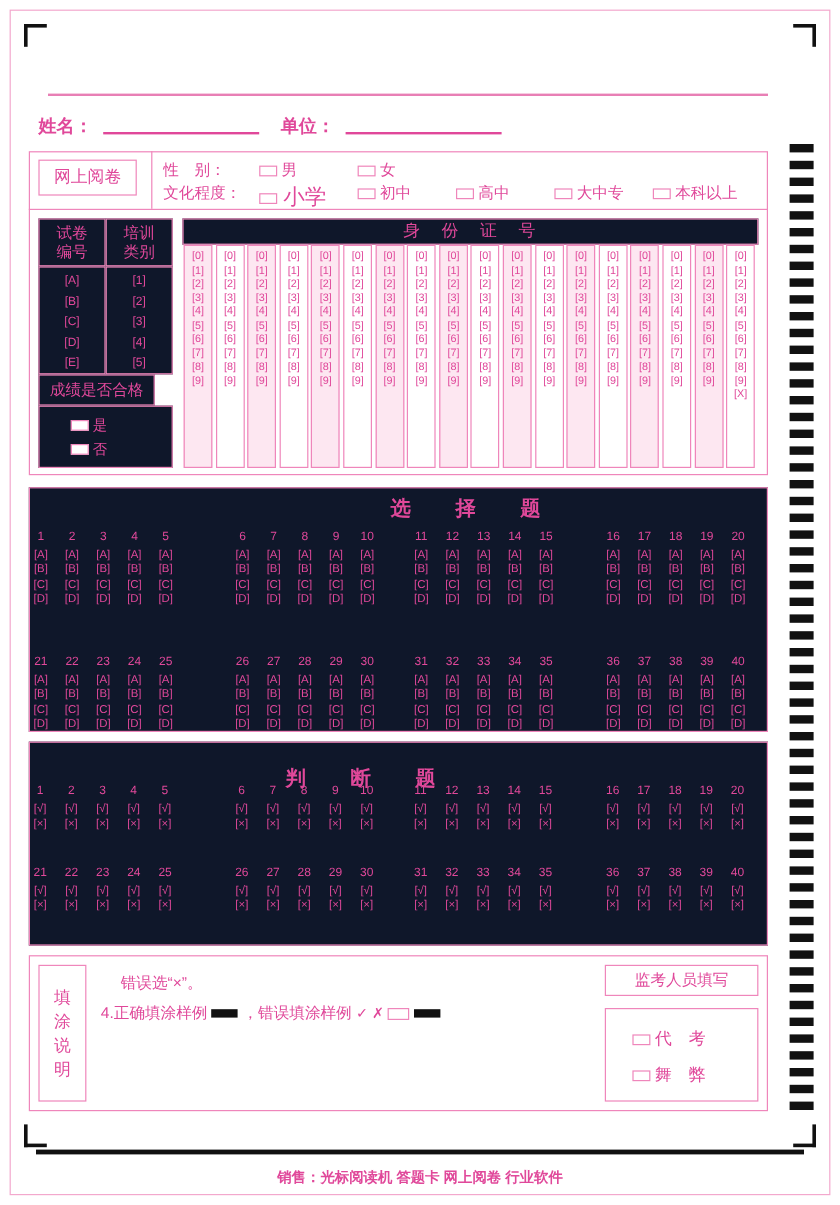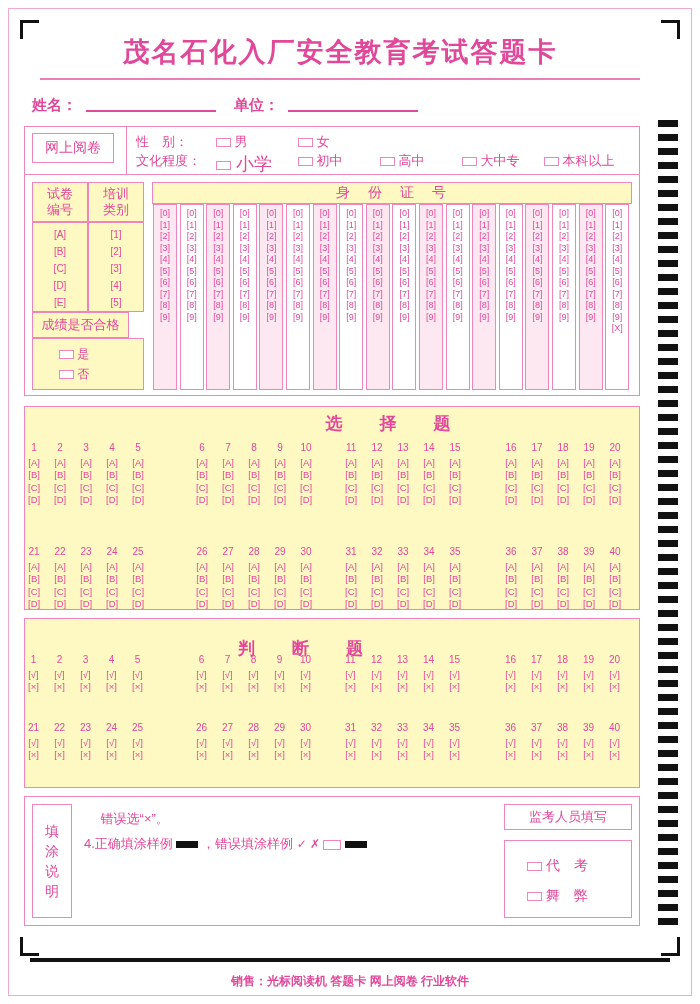--- a/index.html
+++ b/index.html
@@ -46,21 +46,21 @@
 
   .name-row{
     position:absolute;left:24px;top:92px;width:600px;height:28px;
     font-size:15px;
   }
   .name-row .lbl{position:absolute;font-size:15px;font-weight:bold;}
   .name-row .line{position:absolute;border-bottom:2px solid #e0489a;height:18px;}
 
   
   .box{position:absolute;border:1.5px solid #ef86bb;box-sizing:border-box;}
-  .tint{background:#fef9c3;}
+  .tint{background:#0f172a;}
   .lbl-c{display:flex;align-items:center;justify-content:center;text-align:center;}
   .bub{
     display:inline-block;width:15px;height:9px;border:1.2px solid #ef86bb;
     box-sizing:border-box;vertical-align:middle;background:#fff;
   }
 
   
   #personal-info{left:24px;top:126px;width:616px;height:270px;}
   #pi-label{left:32px;top:133px;width:82px;height:30px;font-size:14px;}
   .pi-text{position:absolute;font-size:13px;}
@@ -156,21 +156,20 @@
       <i></i>
       <i></i>
       <i></i>
       <i></i>
       <i></i>
       <i></i>
       <i></i>
       <i></i>
     </div>
 
-  <div class="title">茂名石化入厂安全教育考试答题卡</div>
   <div class="title-rule"></div>
 
   <div class="name-row">
     <span class="lbl" style="left:8px;top:4px;">姓名：</span>
     <span class="line" style="left:62px;top:0px;width:130px;"></span>
     <span class="lbl" style="left:210px;top:4px;">单位：</span>
     <span class="line" style="left:264px;top:0px;width:130px;"></span>
   </div>
 
   <div class="box" id="personal-info"></div>

